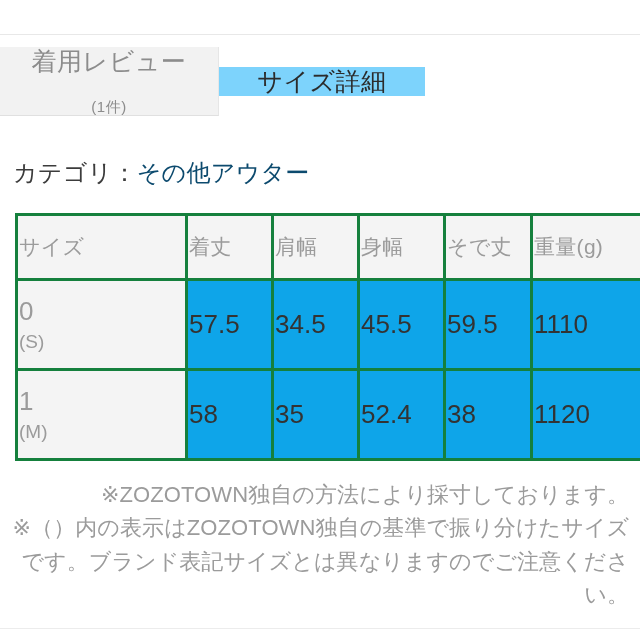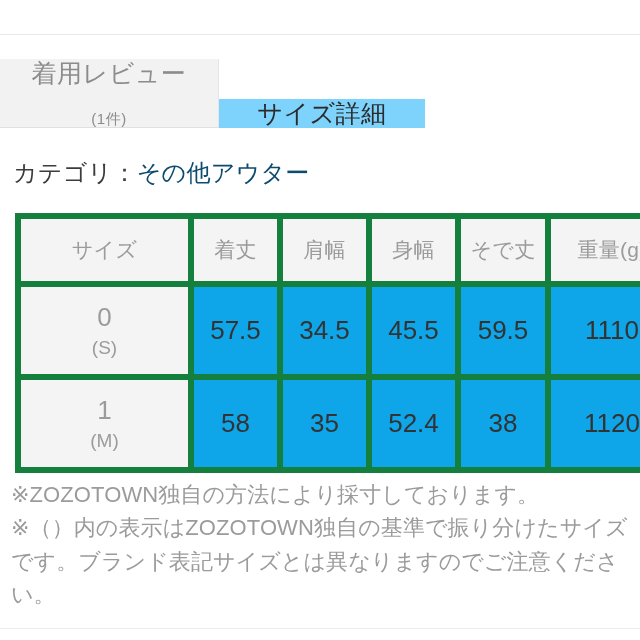--- a/index.html
+++ b/index.html
@@ -26,21 +26,21 @@
   }
 
   
   .tabbar {
     position: absolute;
     left: 0;
     top: 35px;
     width: 640px;
     height: 93px;
     display: flex;
-    align-items: flex-end;
+    align-items: center;
   }
   .tab {
     display: flex;
     flex-direction: column;
     align-items: center;
     justify-content: center;
     box-sizing: border-box;
     background: #f2f2f2;
     border-bottom: 1px solid #e0e0e0;
     border-right: 1px solid #e6e6e6;
@@ -82,22 +82,22 @@
   .size-table {
     position: absolute;
     left: 15px;
     top: 213px;
     width: 610px;
     border-collapse: collapse;
     table-layout: fixed;
   }
   .size-table th,
   .size-table td {
-    border: 6px solid #15803d;
-    text-align: center;
+    border: 3px solid #15803d;
+    text-align: left;
     vertical-align: middle;
     font-weight: normal;
   }
   .size-table thead th {
     height: 60px;
     background: #f4f4f4;
     color: #9b9b9b;
     font-size: 21px;
     letter-spacing: 0.3px;
   }
@@ -127,21 +127,21 @@
   .notes {
     position: absolute;
     left: 11px;
     top: 478px;
     width: 618px;
     color: #9b9b9b;
     font-size: 22px;
     line-height: 1.52;
     letter-spacing: 0.1px;
   }
-  .notes p { margin: 0; }
+  .notes p { margin: 0; text-align: right; }
 
   
   .bottom-rule {
     position: absolute;
     left: 0;
     top: 628px;
     width: 640px;
     height: 1px;
     background: #ececec;
   }

